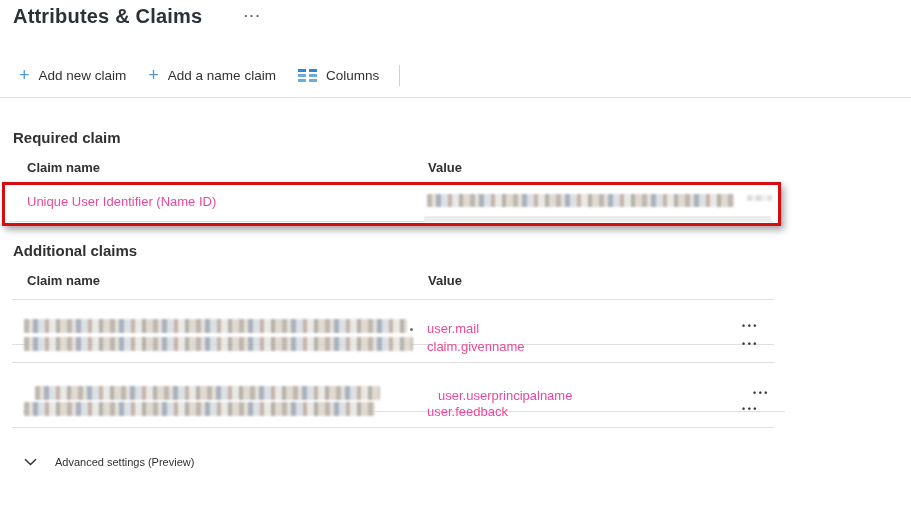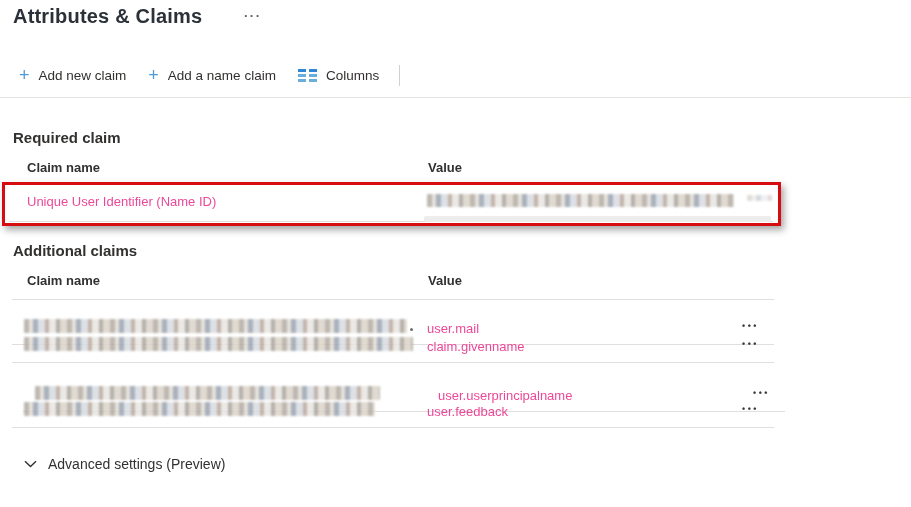--- a/index.html
+++ b/index.html
@@ -49,22 +49,22 @@
   .redact-dot { width:3px; height:3px; border-radius:50%; background:#6f6f6f; }
 
   
   .highlight-box {
     left:2px; top:182px; width:779px; height:44px;
     border:3px solid #d60c11; box-shadow:3px 4px 7px rgba(0,0,0,.35);
     pointer-events:none;
   }
 
   
-  .advanced-btn { left:24px; top:456px; display:flex; align-items:center; gap:11px;
-    background:none; border:none; cursor:pointer; font-family:inherit; font-size:14px; color:#323130; }
+  .advanced-btn { left:24px; top:456px; display:flex; align-items:center; gap:18px;
+    background:none; border:none; cursor:pointer; font-family:inherit; font-size:11px; color:#323130; }
 </style>
 </head>
 <body>
 
 <div class="page">
 
   <h1 class="abs page-title">Attributes &amp; Claims</h1>
   <button class="abs title-menu">···</button>
 
   <div class="abs toolbar">

